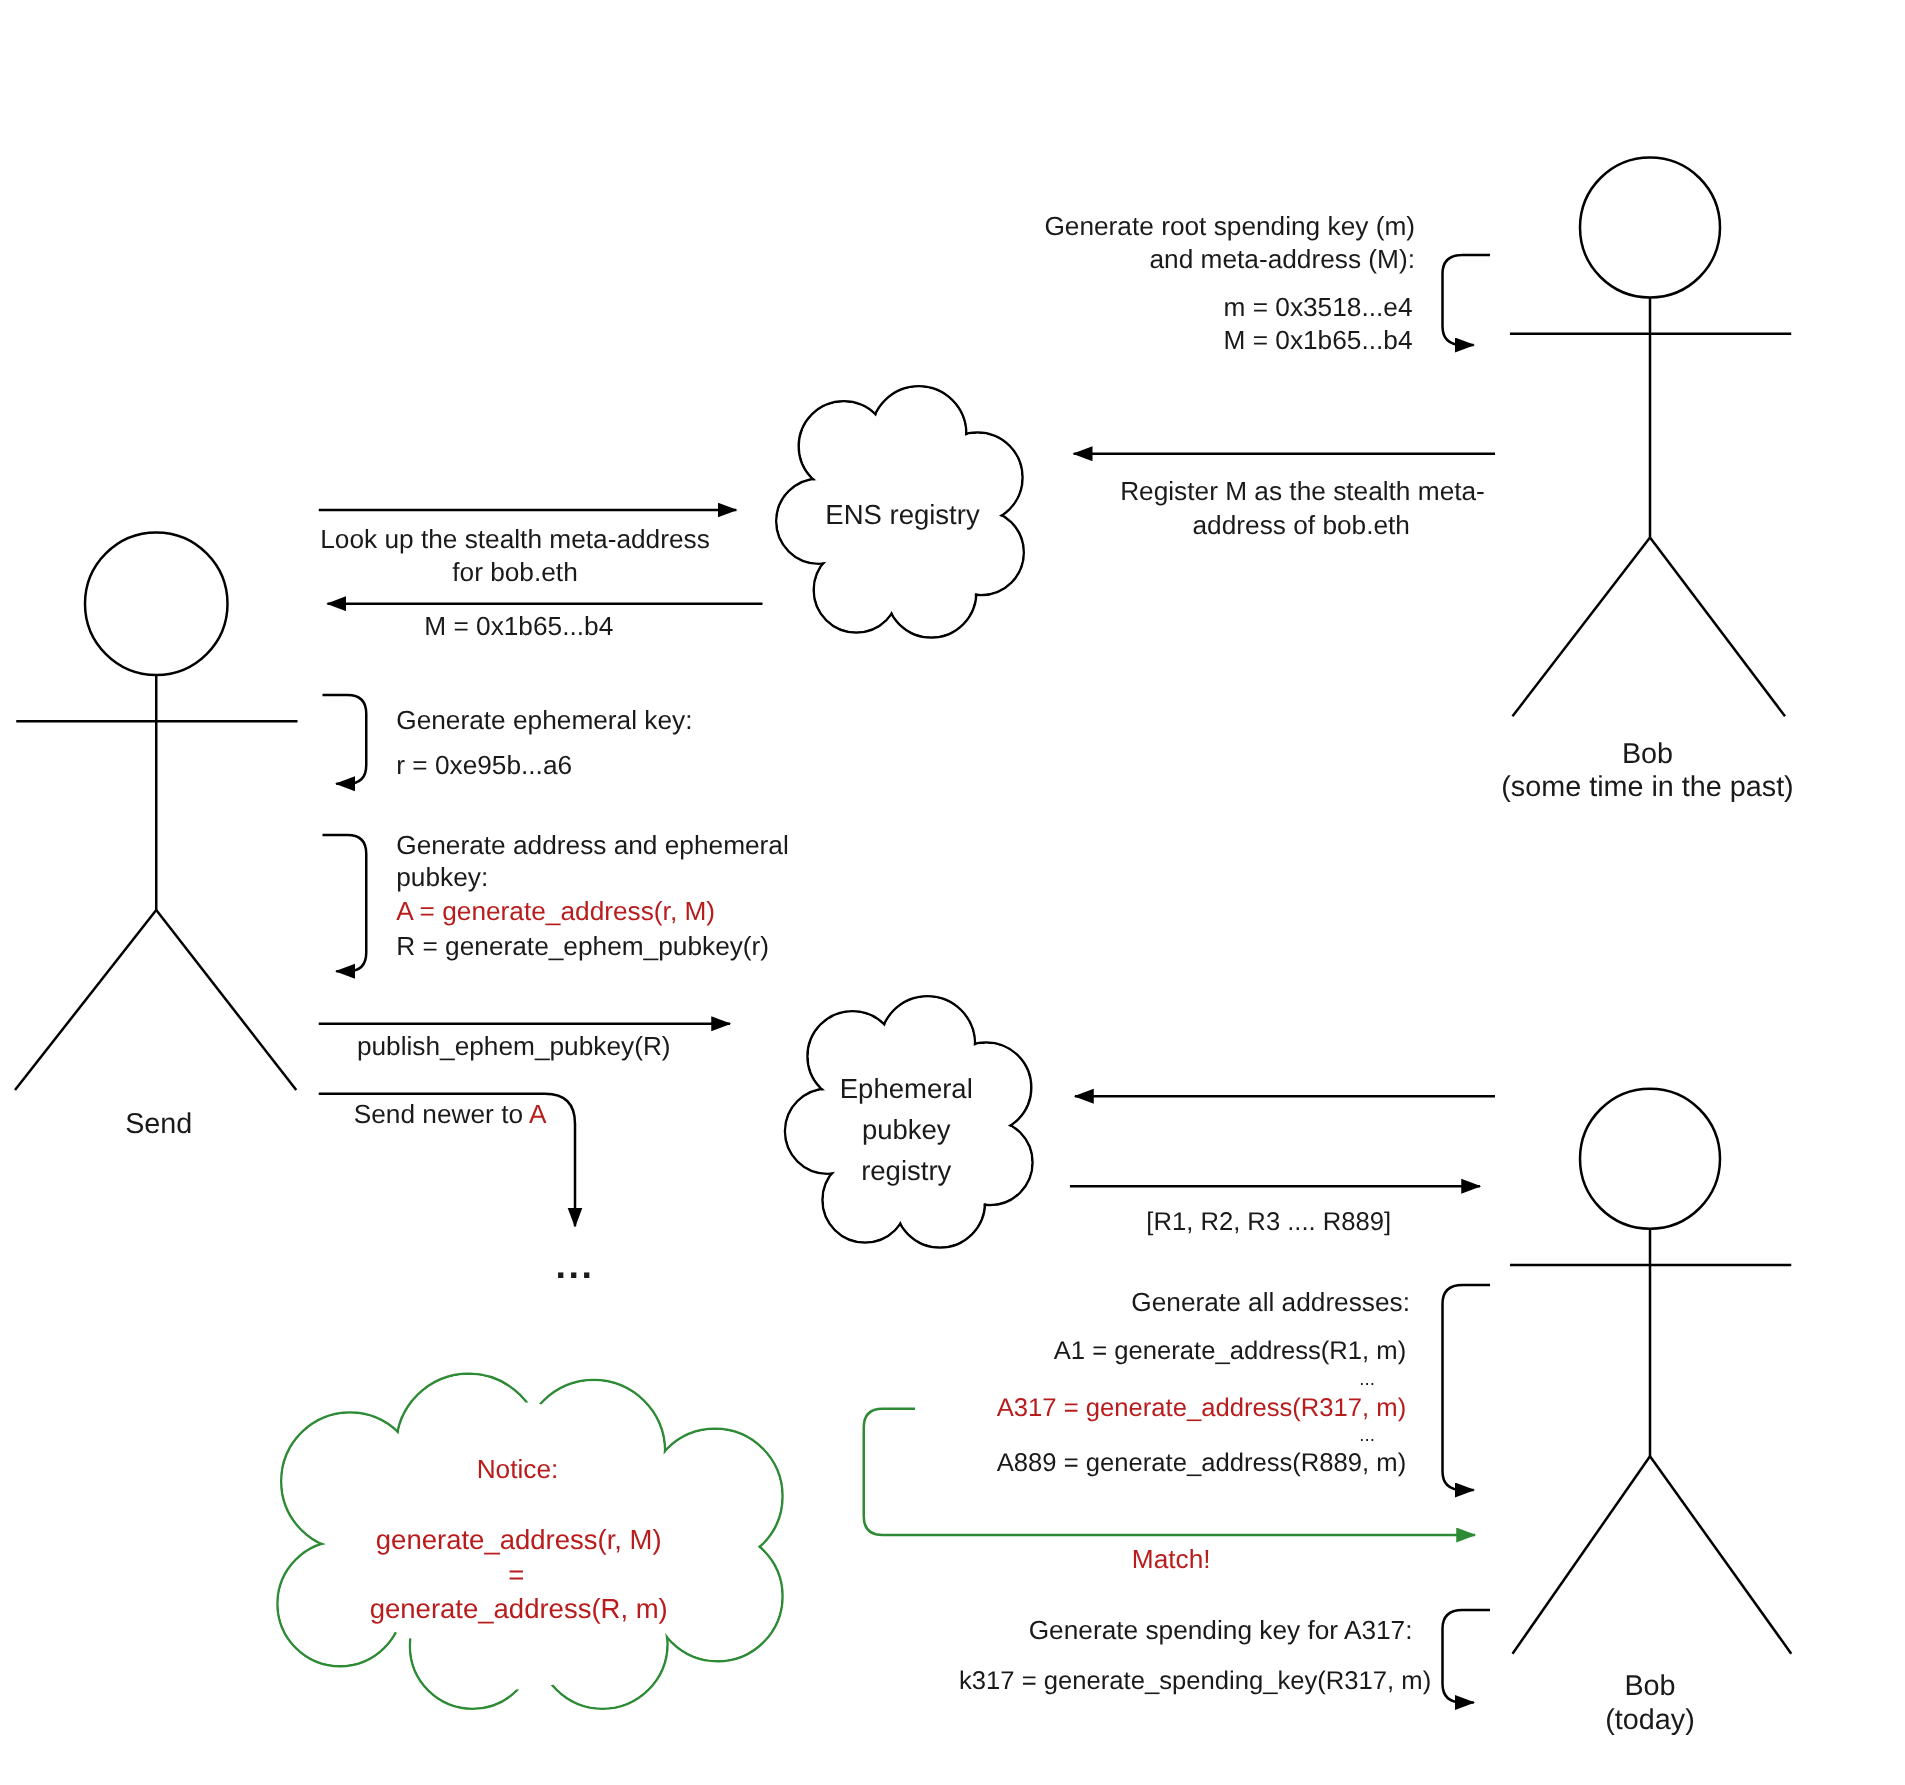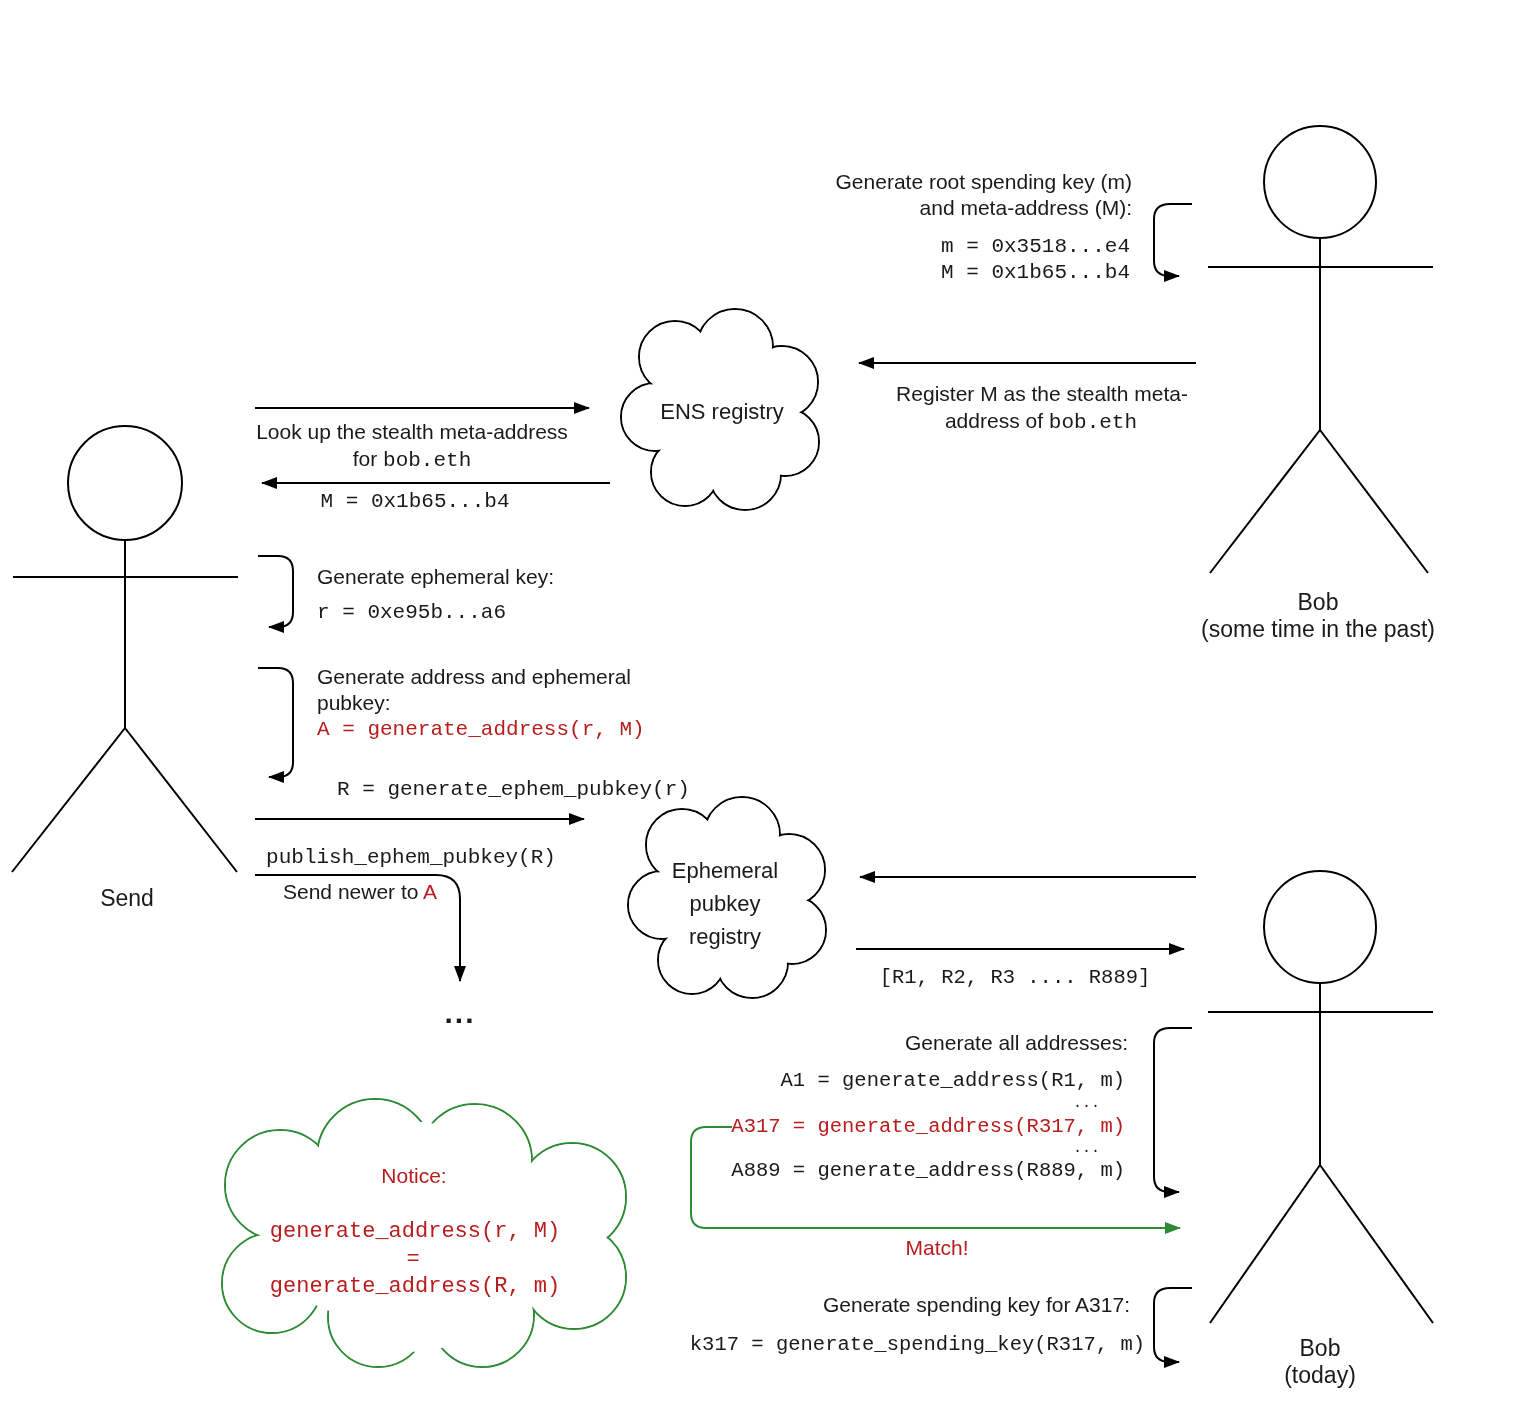--- a/index.html
+++ b/index.html
@@ -1,20 +1,20 @@
 <!DOCTYPE html>
 <html><head>
 <meta charset="utf-8">
 <style>
   html,body{margin:0;padding:0;background:#fff;}
   .canvas{position:relative;width:1524px;height:1428px;background:#ffffff;
           font-family:"Liberation Sans",sans-serif;color:#1a1a1a;overflow:hidden;}
   .canvas svg{position:absolute;left:0;top:0;z-index:0;}
   .t{position:absolute;z-index:1;font-size:21px;line-height:26px;white-space:nowrap;}
-  .m{font-family:Liberation Mono, monospace;}
+  .m{font-family:Liberation Sans, sans-serif;}
   .m20{font-size:20.5px;}
   .m22{font-size:22px;}
   .ra{text-align:right;}
   .c{transform:translateX(-50%);text-align:center;}
   .green{color:#b91c1c;}
   .name{font-size:23px;line-height:27px;}
   .big-dots{font-size:30px;font-weight:bold;letter-spacing:2px;}
   .small-dots{font-size:15px;line-height:15px;}
 </style>
 </head>
@@ -166,23 +166,23 @@
   <div class="t c" style="left:412px;top:419px;">Look up the stealth meta-address</div>
   <div class="t c" style="left:412px;top:446px;"><span>for </span><span class="m">bob.eth</span></div>
   <div class="t m c" style="left:415px;top:489px;">M = 0x1b65...b4</div>
 
   <div class="t" style="left:317px;top:564px;">Generate ephemeral key:</div>
   <div class="t m" style="left:317px;top:600px;">r = 0xe95b...a6</div>
 
   <div class="t" style="left:317px;top:664px;">Generate address and ephemeral</div>
   <div class="t" style="left:317px;top:690px;">pubkey:</div>
   <div class="t m green" style="left:317px;top:717px;">A = generate_address(r, M)</div>
-  <div class="t m" style="left:317px;top:777px;margin-left:20px;">R = generate_ephem_pubkey(r)</div>
-
-  <div class="t m c" style="left:411px;top:825px;margin-top:20px;">publish_ephem_pubkey(R)</div>
+  <div class="t m" style="left:317px;top:745px;">R = generate_ephem_pubkey(r)</div>
+
+  <div class="t m c" style="left:411px;top:825px;">publish_ephem_pubkey(R)</div>
   <div class="t" style="left:283px;top:879px;"><span>Send newer to </span><span class="green">A</span></div>
   <div class="t c big-dots" style="left:460px;top:1000px;">...</div>
 
   <div class="t c" style="left:725px;top:854px;font-size:22px;line-height:33px;">
     <div>Ephemeral</div>
     <div>pubkey</div>
     <div>registry</div>
   </div>
 
   <div class="t m m20 c" style="left:1015px;top:965px;">[R1, R2, R3 .... R889]</div>

